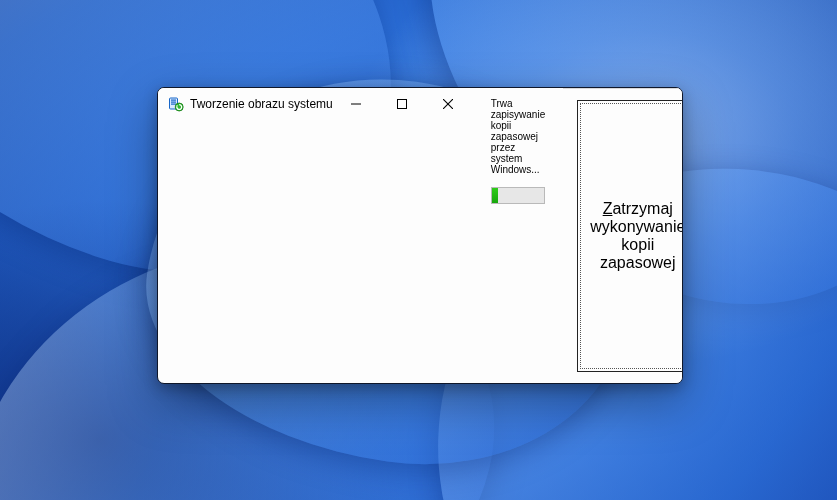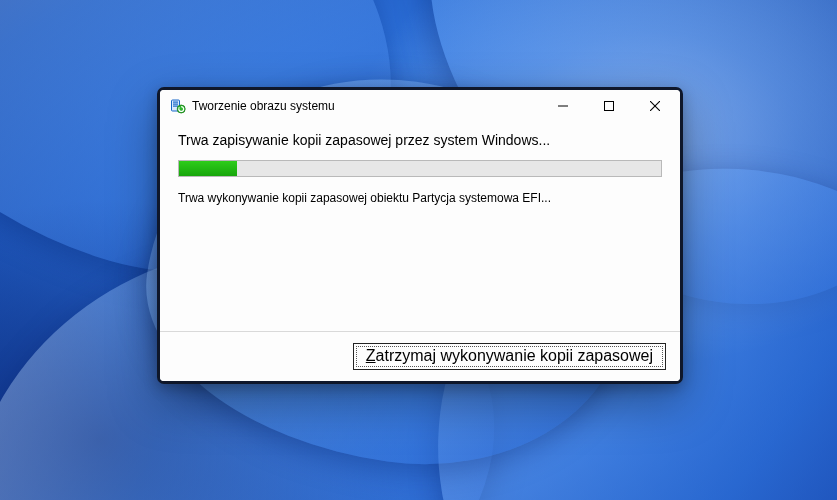--- a/index.html
+++ b/index.html
@@ -26,25 +26,24 @@
       background: linear-gradient(135deg, rgba(255,255,255,0.35) 0%, rgba(120,180,255,0.35) 40%, rgba(30,90,200,0.55) 100%);
       box-shadow: 0 8px 30px rgba(0,30,100,0.35);
     }
     .window {
       position: absolute;
       left: 157px;
       top: 87px;
       width: 526px;
       height: 297px;
       background: #fdfdfd;
-      border: 3px solid #0f172a;
+      border: 1px solid #0f172a;
       border-radius: 7px;
       box-shadow: 0 18px 48px rgba(0,0,0,0.35), 0 4px 14px rgba(0,0,0,0.25);
       display: flex;
-      flex-direction: column;
       overflow: hidden;
     }
     .titlebar {
       height: 32px;
       display: flex;
       align-items: center;
       padding: 0 2px 0 10px;
       background: #fdfdfd;
     }
     .title-icon {
@@ -72,21 +71,21 @@
       color: #000;
     }
     .win-btn svg { display: block; }
     .content {
       flex: 1;
       padding: 10px 18px 0 18px;
       display: flex;
       flex-direction: column;
     }
     .line1 {
-      font-size: 14px;
+      font-size: 10px;
       color: #000;
       margin-top: 0px;
       margin-bottom: 12px;
     }
     .progress-outer {
       width: 100%;
       height: 17px;
       border: 1px solid #b9b9b9;
       background: #e7e7e7;
       position: relative;
@@ -164,21 +163,20 @@
           </svg>
       </div>
     </div>
   </div>
 
   <div class="content">
     <div class="line1">Trwa zapisywanie kopii zapasowej przez system Windows...</div>
     <div class="progress-outer">
       <div class="progress-fill" style="width:12%"></div>
     </div>
-    <div class="line2">Trwa wykonywanie kopii zapasowej obiektu Partycja systemowa EFI...</div>
   </div>
 
   <div class="footer">
     <button class="stop-btn">
       <span class="mn">Z</span><span>atrzymaj wykonywanie kopii zapasowej</span>
     </button>
   </div>
 </div>
 
 </body></html>

